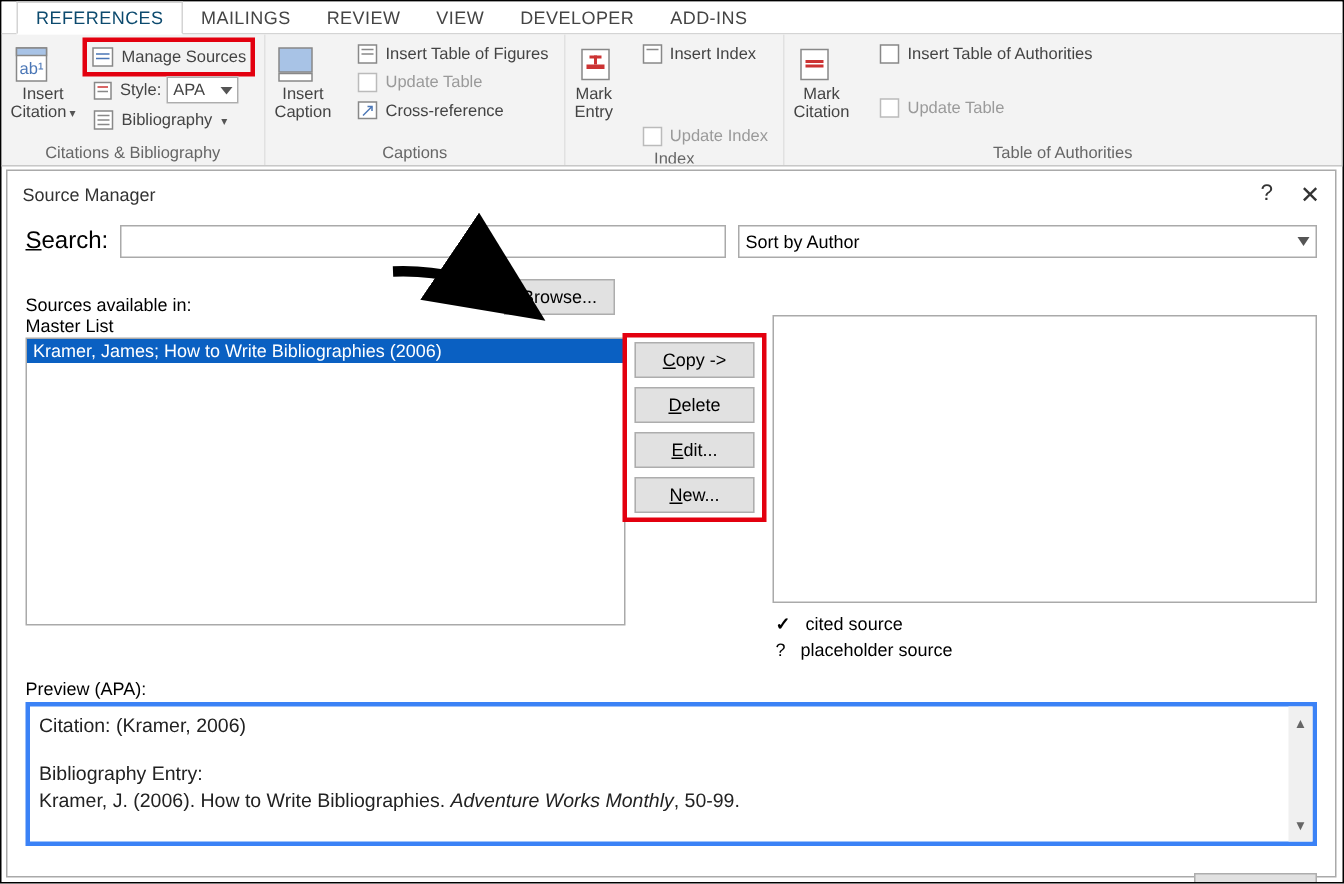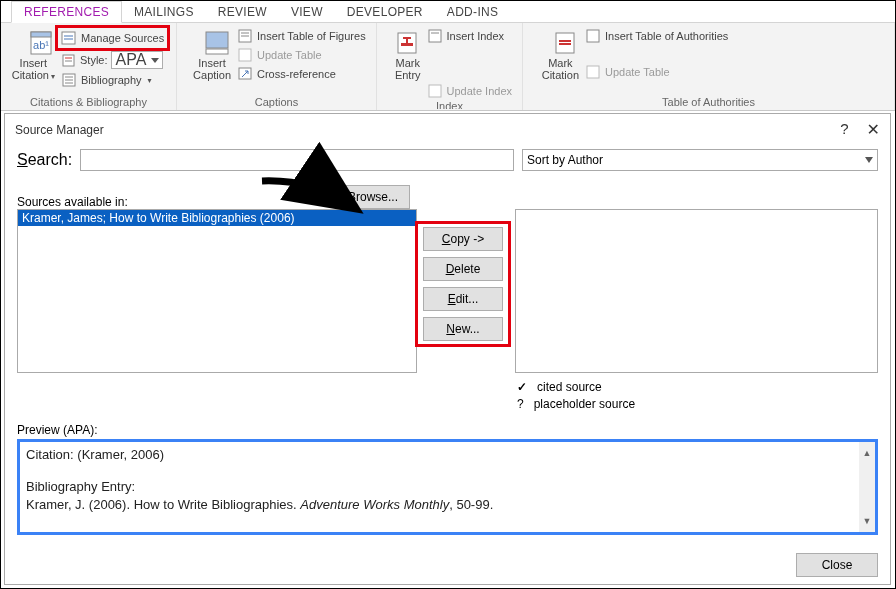--- a/index.html
+++ b/index.html
@@ -1,50 +1,50 @@
 <!DOCTYPE html>
 <html><head>
 <meta charset="utf-8">
 <style>
   * { box-sizing: border-box; font-family: "Segoe UI", Tahoma, sans-serif; }
   body { margin: 0; background: #fff; width: 896px; height: 589px; overflow: hidden; border:1px solid #000; position: relative; }
 
   .ribbon-tabs { display: flex; align-items: flex-end; height: 22px; font-size: 12px; color: #444; padding-left: 10px; border-bottom: 1px solid #d4d4d4; background:#fff;}
   .ribbon-tab { padding: 3px 12px 3px 12px; cursor: pointer; letter-spacing: .3px;}
-  .ribbon-tab.active { color: #a21caf; border: 1px solid #d4d4d4; border-bottom: 1px solid #fff; margin-bottom:-1px; background:#fff;}
+  .ribbon-tab.active { color: #0c4a6e; border: 1px solid #d4d4d4; border-bottom: 1px solid #fff; margin-bottom:-1px; background:#fff;}
   .ribbon-tab:not(.active) { color:#444; }
 
   .ribbon { display: flex; height: 88px; background: #f3f3f3; font-size: 11px; color: #444; border-bottom:1px solid #c8c8c8;}
   .group { border-right: 1px solid #e1e1e1; padding: 4px 6px 1px 6px; display:flex; flex-direction:column; justify-content:space-between; }
   .group-label { text-align:center; font-size:11px; color:#666; padding-bottom:1px; white-space:nowrap; overflow:hidden;}
   .btn { display:flex; align-items:center; gap:4px; padding:1px 4px; cursor:pointer; white-space:nowrap; }
-  .big-btn { display:flex; flex-direction:column; align-items:flex-end; justify-content:flex-start; width:48px; cursor:pointer; padding-top:2px;}
+  .big-btn { display:flex; flex-direction:column; align-items:flex-start; justify-content:flex-start; width:48px; cursor:pointer; padding-top:2px;}
   .icon-box { width:28px; height:28px; display:flex; align-items:center; justify-content:center; }
   .small-icon { width:16px; height:16px; display:inline-flex; align-items:center; justify-content:center; }
   .hi-red { outline: 3px solid #e3000f; outline-offset: -1px; }
 
   .style-row { display:flex; align-items:center; gap:3px; }
-  .style-select { border:1px solid #adadad; height:18px; font-size:16px; padding:0 16px 0 4px; min-width:48px; background:#fff; display:inline-flex; align-items:center; position:relative;}
+  .style-select { border:1px solid #adadad; height:18px; font-size:11px; padding:0 16px 0 4px; min-width:48px; background:#fff; display:inline-flex; align-items:center; position:relative;}
   .style-select::after { content:""; position:absolute; right:3px; top:6px; border-left:4px solid transparent; border-right:4px solid transparent; border-top:5px solid #555;}
 
   .dialog { position:absolute; left:3px; top:112px; right:4px; bottom:3px; background:#fff; border:1px solid #aaa; display:flex; flex-direction:column; }
   .dlg-title { display:flex; align-items:center; justify-content:space-between; padding:6px 10px 6px 10px; font-size:12px; color:#333; }
   .dlg-title-right { display:flex; gap:18px; font-size:15px; color:#333; }
 
   .dlg-body { padding: 4px 12px 8px 12px; flex:1; display:flex; flex-direction:column; }
   .search-row { display:flex; align-items:center; gap:8px; margin-bottom:14px;}
   .search-row label { font-size:16px; }
   .search-row .underline { text-decoration: underline; }
   .search-input { flex:1; border:1px solid #aaa; height:22px; background:#fff; }
-  .sort-select { width:356px; border:1px solid #aaa; height:22px; display:flex; align-items:center; justify-content:space-between; padding:0 4px; font-size:12px;}
+  .sort-select { width:386px; border:1px solid #aaa; height:22px; display:flex; align-items:center; justify-content:space-between; padding:0 4px; font-size:12px;}
   .sort-select .caret { border-left:4px solid transparent; border-right:4px solid transparent; border-top:6px solid #555; }
 
   .lists-row { display:flex; gap:0; align-items:flex-start; }
   .list-col { display:flex; flex-direction:column; }
-  .list-box { border:1px solid #aaa; background:#fff; height:164px; overflow:auto; font-size:12px;}
+  .list-box { border:1px solid #aaa; background:#fff; height:192px; overflow:auto; font-size:12px;}
   .list-item { padding:1px 4px; }
   .list-item.selected { background:#0a60c2; color:#fff; }
   .mid-btns { display:flex; flex-direction:column; gap:6px; padding:4px 6px; }
   .mid-btns.hi-red { padding:4px 6px; }
   .win-btn { width:80px; height:24px; border:1px solid #adadad; background:#e1e1e1; font-size:12px; display:flex; align-items:center; justify-content:center; cursor:pointer;}
   .win-btn .underline { text-decoration:underline; }
 
   .legend { font-size:12px; padding:6px 2px 2px 2px; line-height:17px;}
   .legend-row { display:flex; gap:10px; align-items:center;}
   .check { font-weight:bold;}
@@ -273,20 +273,21 @@
       <div style="margin-right:468px;">
         <div class="win-btn" style="width:74px;">
             <span class="underline">B</span>
             <span>rowse...</span>
           </div>
       </div>
     </div>
 
     <div class="lists-row">
       <div class="list-col" style="width:400px;">
+        <div class="col-label">Master List</div>
         <div class="list-box">
           <div class="list-item selected">Kramer, James; How to Write Bibliographies (2006)</div>
         </div>
       </div>
 
       <div class="mid-btns hi-red" style="margin-top:14px;">
         <div class="win-btn">
             <span class="underline">C</span>
             <span>opy -&gt;</span>
           </div>

